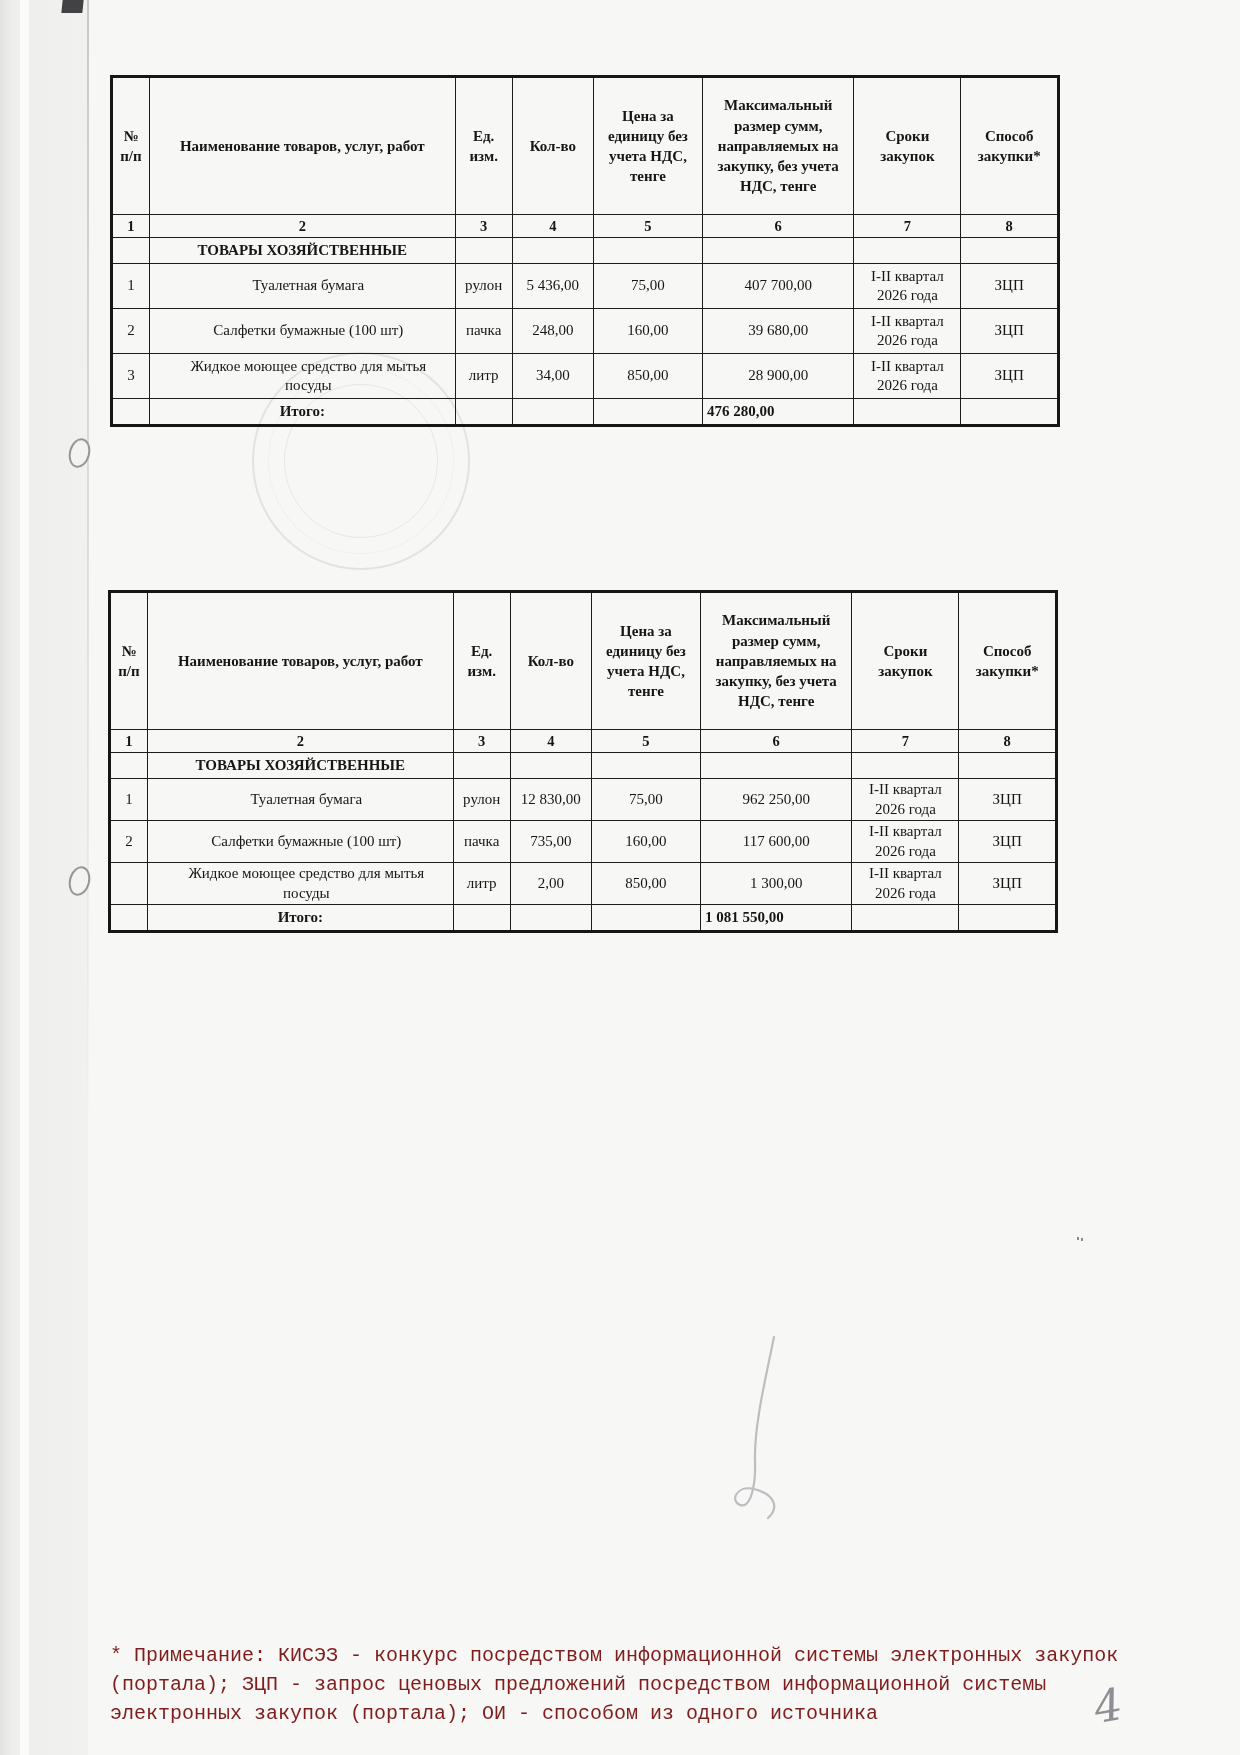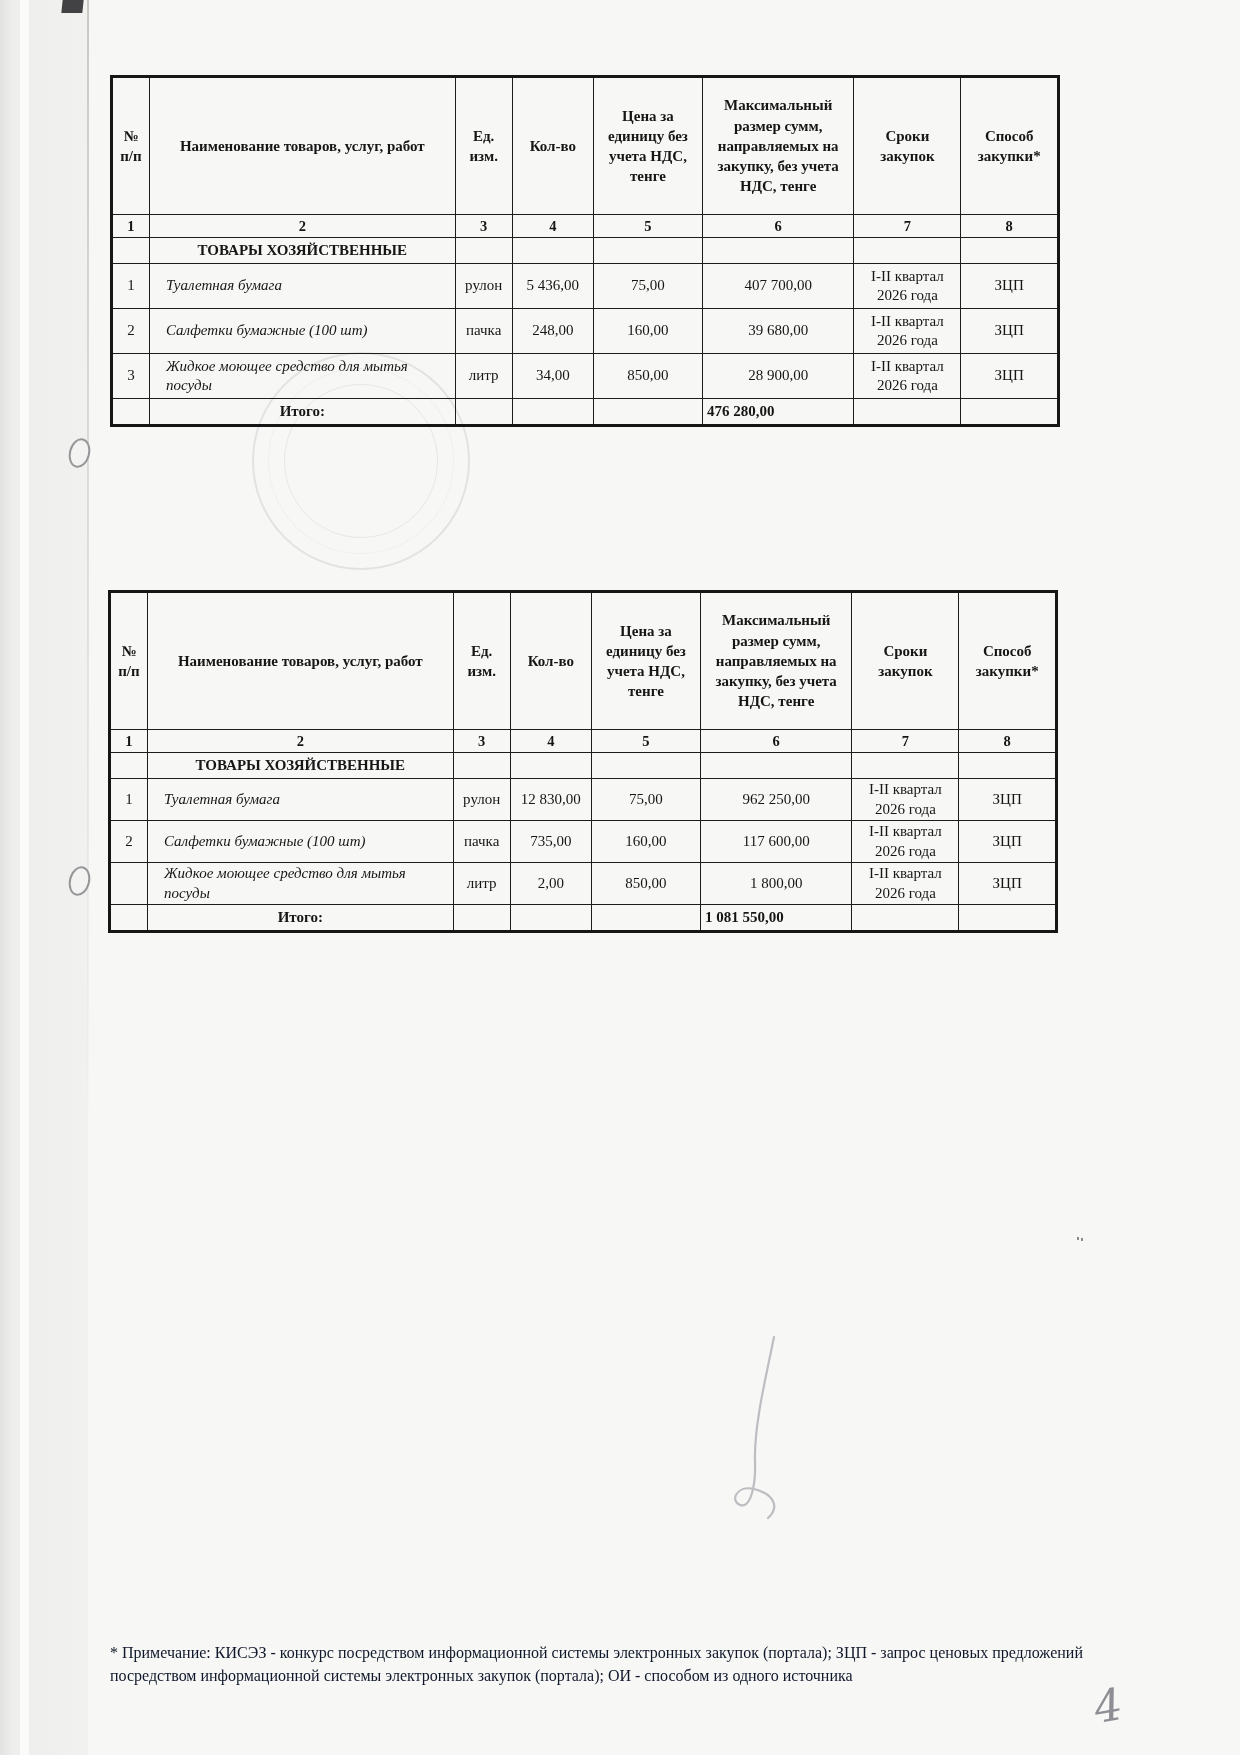--- a/index.html
+++ b/index.html
@@ -74,31 +74,31 @@
   #table-iii .title-text { font-size:19px; letter-spacing:0px; }
   tr.head-row { height:138px; }
   tr.head-row th {
     font-weight:bold; font-size:15px; text-align:center;
     vertical-align:middle; line-height:1.35; padding:3px;
   }
   tr.num-row td { font-weight:bold; text-align:center; font-size:14.5px; height:20px; }
   tr.section-row td { font-weight:bold; text-align:center; font-size:15px; height:23px;margin-top:20px; }
   tr.data-row td { font-size:15px; text-align:center; vertical-align:middle; height:42px; line-height:1.3; }
   #table-iii tr.data-row td { height:39px; }
-  tr.data-row td:nth-child(2) { text-align:left; padding-left:16px;font-style:italic; }
+  tr.data-row td:nth-child(2) { text-align:center; padding-left:16px; }
   tr.total-row td { font-weight:bold; font-size:15px; height:23px; text-align:left; }
   tr.total-row td:nth-child(2) { text-align:center; }
   
   col.c1{width:4.0%} col.c2{width:32.3%} col.c3{width:6.0%} col.c4{width:8.6%}
   col.c5{width:11.5%} col.c6{width:16.0%} col.c7{width:11.3%} col.c8{width:10.3%}
   
   .footnote {
     position:absolute; left:110px; top:1641px; width:1022px;
-    font-family:Liberation Serif, serif;
-    font-size:16px; line-height:1.45; color:#0f172a;
+    font-family:Liberation Mono, monospace;
+    font-size:20px; line-height:1.45; color:#7f1d1d;
   }
 </style>
 </head>
 <body>
 
 <div class="scan-left-band"></div>
 <div class="scan-left-strip"></div>
 <div class="scan-crease"></div>
 <div class="scan-top-mark"></div>
 <div class="punch-hole h1"></div>
@@ -266,21 +266,21 @@
           <td>117 600,00</td>
           <td>I-II квартал 2026 года</td>
           <td>ЗЦП</td>
         </tr>
         <tr class="data-row">
           <td></td>
           <td>Жидкое моющее средство для мытья посуды</td>
           <td>литр</td>
           <td>2,00</td>
           <td>850,00</td>
-          <td>1 800,00</td>
+          <td>1 300,00</td>
           <td>I-II квартал 2026 года</td>
           <td>ЗЦП</td>
         </tr>
         <tr class="total-row">
           <td></td>
           <td>Итого:</td>
           <td></td>
           <td></td>
           <td></td>
           <td>1 081 550,00</td>

